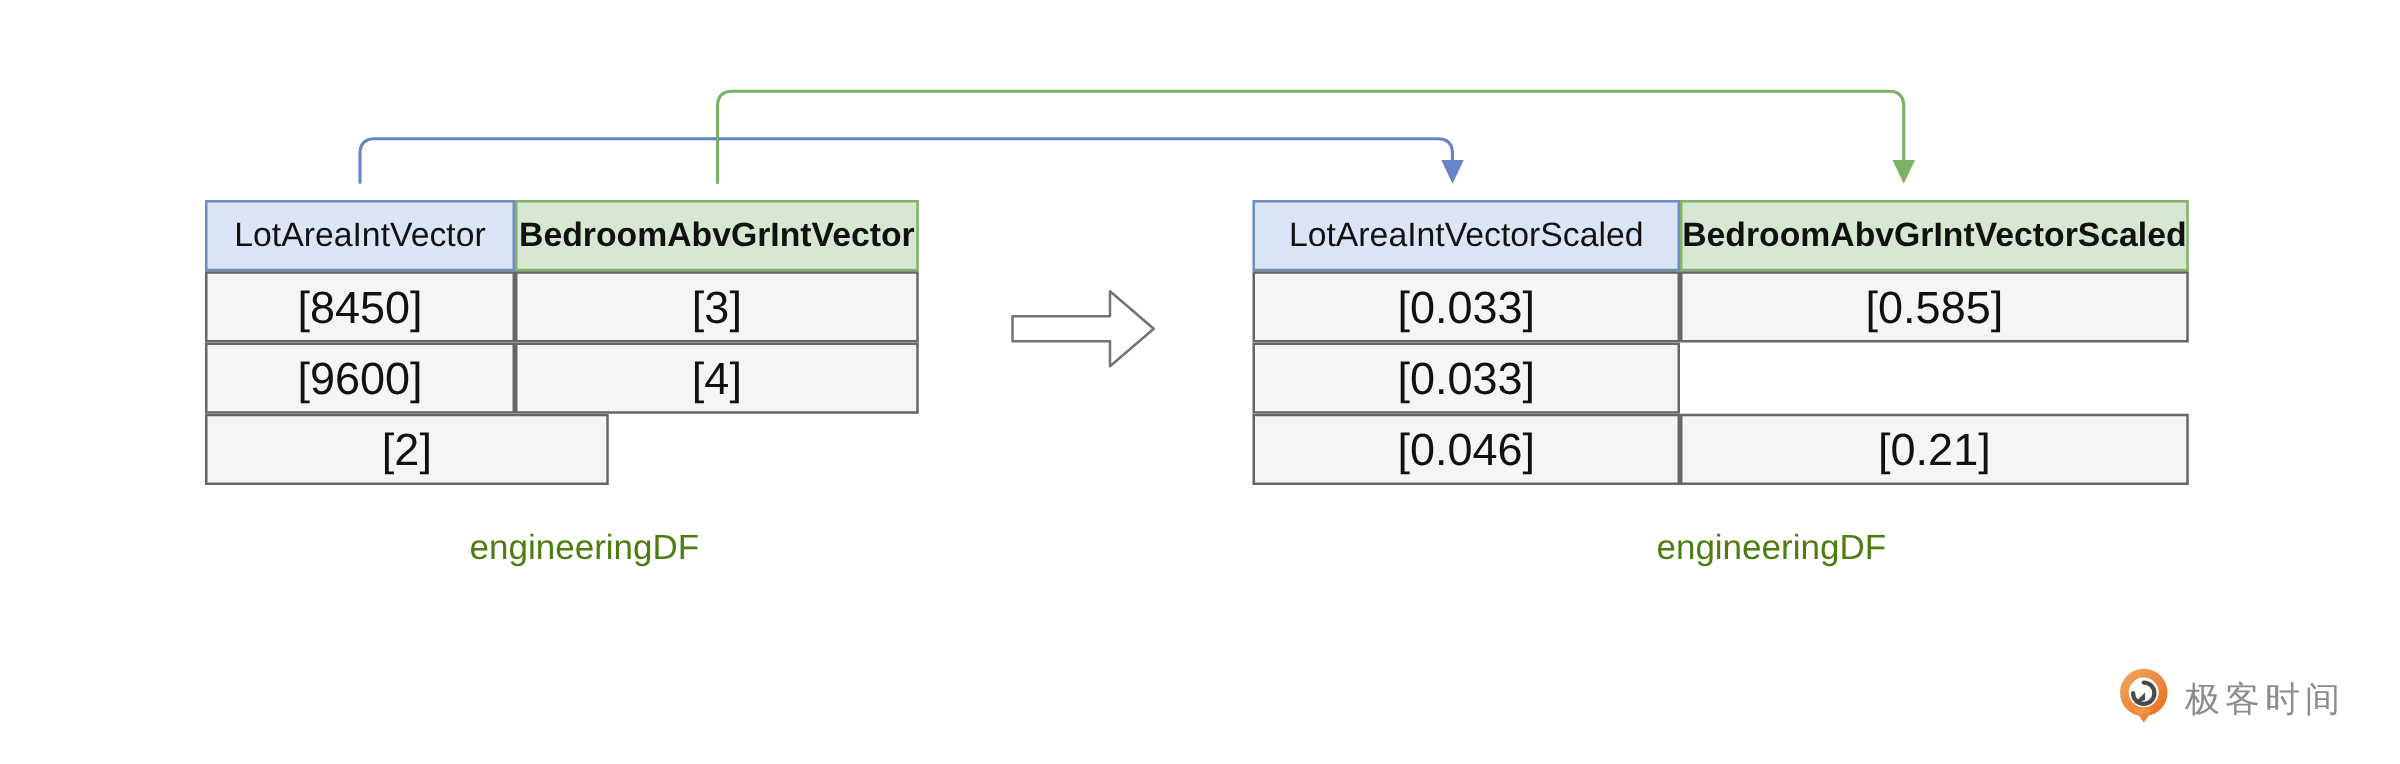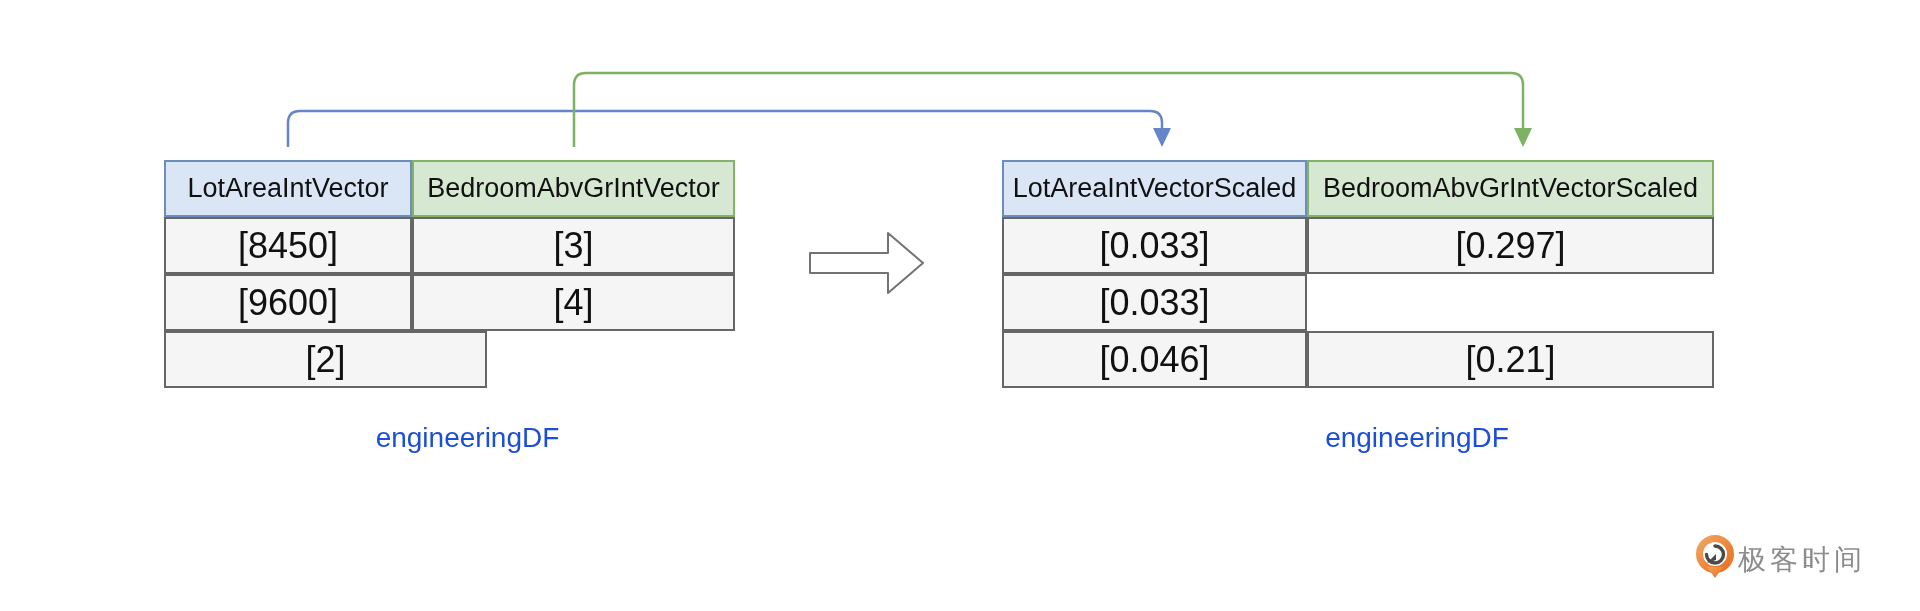--- a/index.html
+++ b/index.html
@@ -23,39 +23,39 @@
   .arrowhead.green{fill:var(--green_arrow);}
   .block-arrow{fill:#ffffff;stroke:var(--shape_stroke);stroke-width:2px;stroke-linejoin:round;}
 
   .dftable{position:absolute;top:160px;}
   .dftable .hrow,.dftable .brow{display:flex;}
   .cell{
     box-sizing:border-box;height:57px;display:flex;align-items:center;justify-content:center;
     font-size:27px;line-height:1;white-space:nowrap;
   }
   .hcell.blue{background:var(--blue_fill);border:2px solid var(--blue_stroke);}
-  .hcell.green{background:var(--green_fill);border:2px solid var(--green_stroke);}
+  .hcell.green{background:var(--green_fill);border:2px solid var(--green_stroke);font-weight:bold;}
   .bcell{background:var(--row_fill);border:2px solid var(--row_stroke);font-size:36px;}
 
   .t-left{left:164px;}
   .t-left .c0{width:248px;}
   .t-left .c1{width:323px;}
   .t-right{left:1002px;}
-  .t-right .c0{width:305px;}
+  .t-right .c0{width:342px;}
   .t-right .c1{width:407px;}
 
   .caption{
     position:absolute;top:421px;height:34px;display:flex;align-items:center;justify-content:center;
-    font-size:28px;color:#1d4ed8;
+    font-size:28px;color:#4d7c0f;
   }
   .caption.left{left:164px;width:571px;padding-left:18px;}
   .caption.right{left:1002px;width:720px;padding-left:55px;}
 
   .brand{
-    position:absolute;left:1694px;top:534px;display:flex;align-items:center;
+    position:absolute;left:1694px;top:534px;display:flex;align-items:center;gap:10px;
   }
   .brand-text{
     font-size:28px;color:var(--brand_gray);letter-spacing:4px;white-space:nowrap;
   }
 </style>
 </head>
 <body>
 
 <div class="stage">
 
@@ -88,21 +88,21 @@
     </div>
   </div>
 
   <div class="dftable t-right">
     <div class="hrow">
       <div class="cell hcell blue c0">LotAreaIntVectorScaled</div>
       <div class="cell hcell green c1">BedroomAbvGrIntVectorScaled</div>
     </div>
     <div class="brow">
       <div class="cell bcell c0">[0.033]</div>
-      <div class="cell bcell c1">[0.297]</div>
+      <div class="cell bcell c1">[0.585]</div>
     </div>
     <div class="brow">
       <div class="cell bcell c0">[0.033]</div>
     </div>
     <div class="brow">
       <div class="cell bcell c0">[0.046]</div>
       <div class="cell bcell c1">[0.21]</div>
     </div>
   </div>
 

